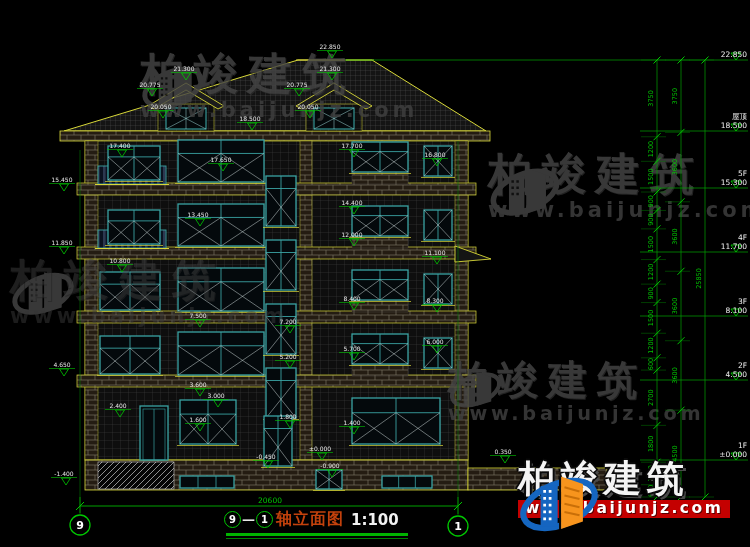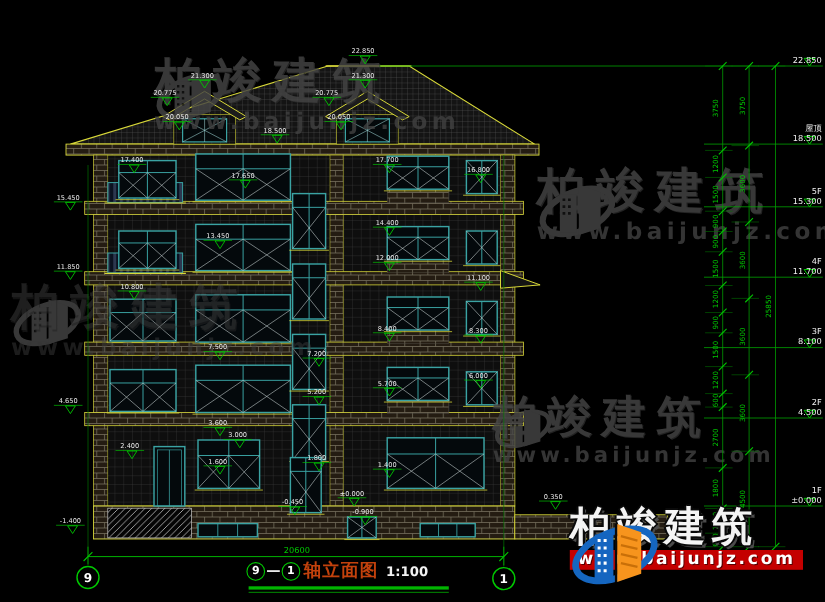--- a/index.html
+++ b/index.html
@@ -19,21 +19,21 @@
     text-shadow:2px 0 0 #0a0a0a,-2px 0 0 #0a0a0a,0 2px 0 #0a0a0a,0 -2px 0 #0a0a0a,3px 3px 0 #4a4a4a;}
   .wmc-url{margin-top:3px;background:#c40000;color:#fff;font-weight:bold;font-size:15.5px;
     letter-spacing:2.5px;padding:1px 7px;align-self:flex-start;
     text-shadow:1px 1px 0 #5a0000;}
   
   #titleblock{position:absolute;left:224px;top:509px;display:flex;align-items:center;color:#fff;}
   .axis-circ{display:inline-flex;width:15px;height:15px;border:1.5px solid #00c800;border-radius:50%;
     color:#fff;font-size:10px;font-weight:bold;align-items:center;justify-content:center;flex:0 0 auto;}
   .t-dash{font-size:13px;font-weight:bold;margin:0 1px;color:#e8e8e8;}
   .t-name{font-size:16px;font-weight:bold;letter-spacing:1px;margin-left:3px;color:#c2410c;}
-  .t-scale{font-size:12px;font-weight:bold;margin-left:7px;color:#f2f2f2;}
+  .t-scale{font-size:15px;font-weight:bold;margin-left:7px;color:#f2f2f2;}
   .t-underline{position:absolute;left:2px;top:24px;width:182px;height:3px;background:#00b400;}
   .t-underline2{position:absolute;left:2px;top:29px;width:182px;height:1px;background:#008000;}
 </style>
 </head>
 <body>
 
 <div id="stage">
 
   <svg id="bldg" width="750" height="547">
     <defs>

